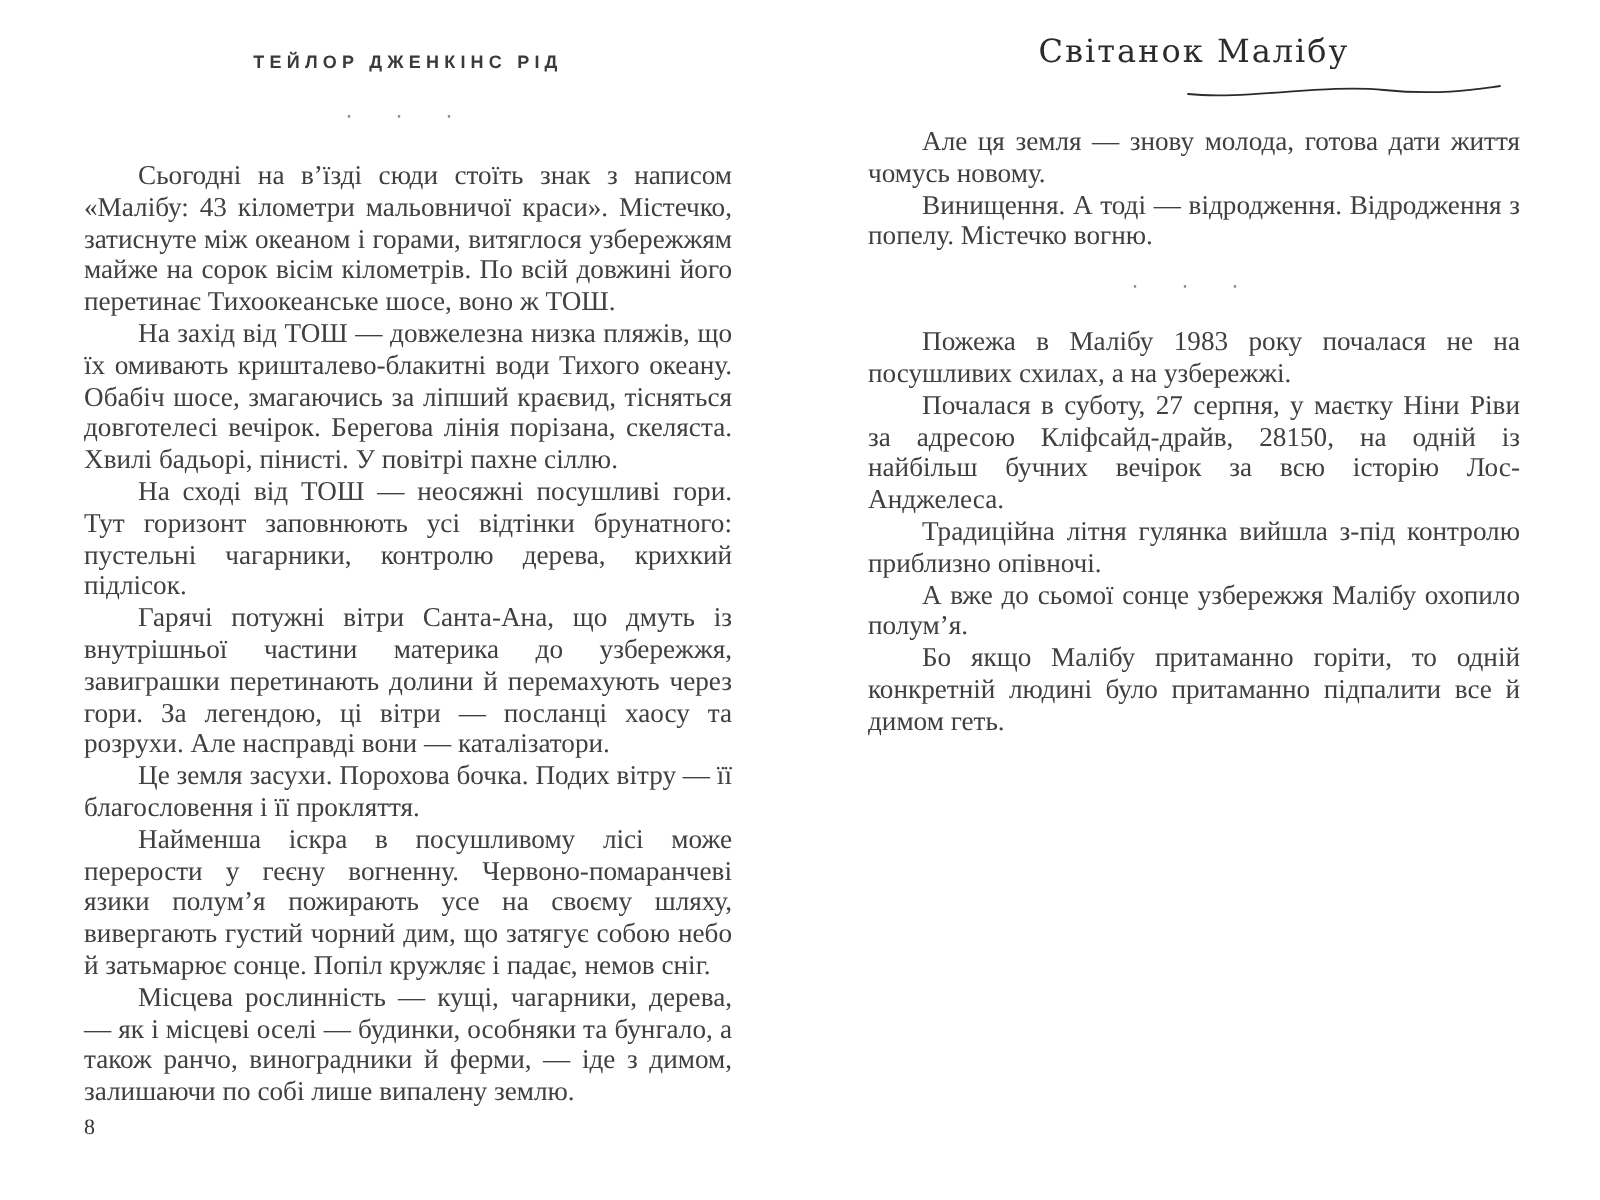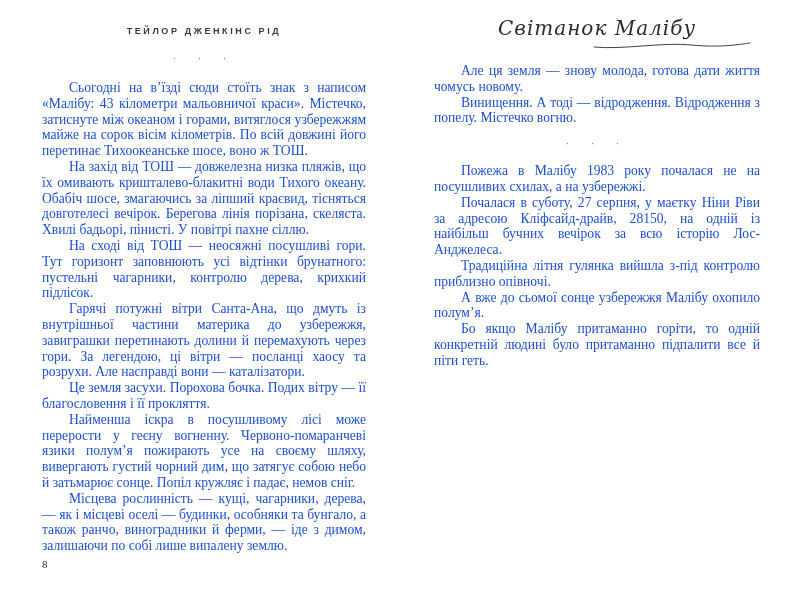--- a/index.html
+++ b/index.html
@@ -36,22 +36,21 @@
   }
 
   .script-head {
     position: relative;
     margin-top: 16px;
     height: 34px;
     text-align: center;
   }
   .script-head .script-text {
     font-family: "DejaVu Serif", serif;
-    font-style: italic;
-    font-size: 20px;
+    font-size: 16px;
     letter-spacing: 1px;
     color: #2b2b2b;
     white-space: nowrap;
   }
   .script-head svg.flourish {
     position: absolute;
     left: 158px; top: 24px;
   }
 
   .dots {
@@ -64,21 +63,21 @@
   }
   .dots-left  { margin: 17px 0 13px 0; }
   .dots-right { margin: 12px 0 13px 0; }
 
   .body-text p {
     margin: 0;
     font-size: 13.6px;
     line-height: 15.8px;
     text-align: justify;
     text-indent: 27px;
-    color: #1d4ed8;
+    color: #404040;
   }
 
   .page-left .body-text { margin-top: 15px; }
   .page-right .body-text { margin-top: 13px; }
 
   .page-number {
     position: absolute;
     left: 0; top: 558px;
     font-size: 11px;
     color: #333333;
@@ -118,17 +117,17 @@
     <div class="body-text">
       <p>Але ця земля — знову молода, готова дати життя чомусь новому.</p>
       <p>Винищення. А тоді — відродження. Відродження з попелу. Містечко вогню.</p>
 
       <div class="dots dots-right">· · ·</div>
 
       <p>Пожежа в Малібу 1983 року почалася не на посушливих схилах, а на узбережжі.</p>
       <p>Почалася в суботу, 27 серпня, у маєтку Ніни Ріви за адресою Кліфсайд-драйв, 28150, на одній із найбільш бучних вечірок за всю історію Лос-Анджелеса.</p>
       <p>Традиційна літня гулянка вийшла з-під контролю приблизно опівночі.</p>
       <p>А вже до сьомої сонце узбережжя Малібу охопило полумʼя.</p>
-      <p>Бо якщо Малібу притаманно горіти, то одній конкретній людині було притаманно підпалити все й піти геть.</p>
+      <p>Бо якщо Малібу притаманно горіти, то одній конкретній людині було притаманно підпалити все й димом геть.</p>
     </div>
   </section>
 
 </div>
 
 </body></html>

